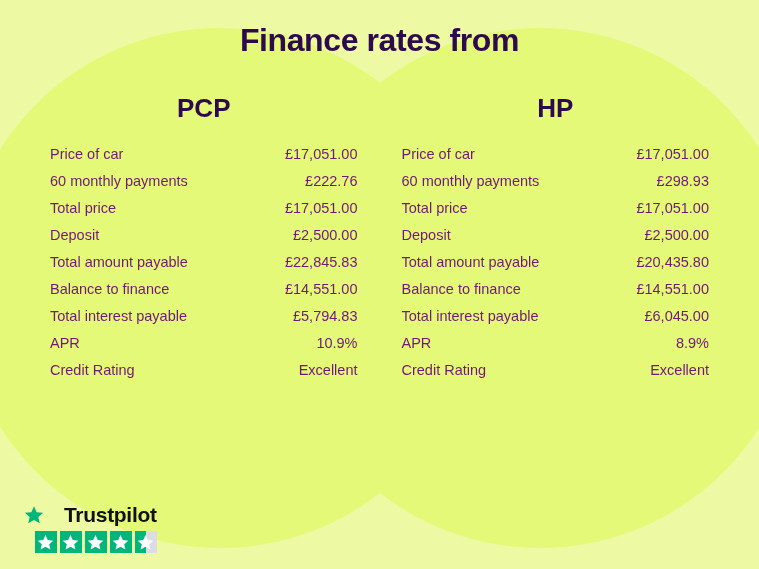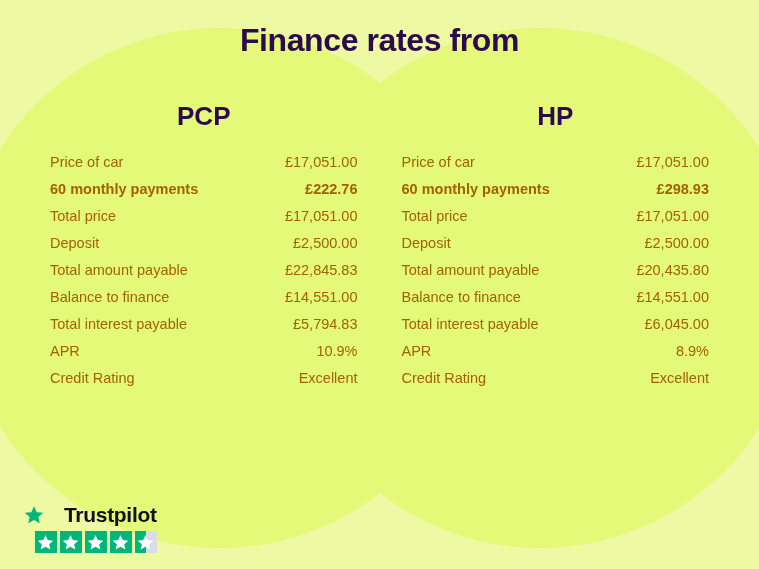--- a/index.html
+++ b/index.html
@@ -65,33 +65,32 @@
     margin-top: 34px;
     padding: 0 28px;
   }
   .col { width: 50%; padding: 0 22px; }
   .col-title {
     text-align: center;
     color: #2d0a4e;
     font-size: 26px;
     font-weight: bold;
     margin-bottom: 16px;
-    margin-top: 8px;
   }
   .row {
     display: flex;
     justify-content: space-between;
     align-items: baseline;
-    color: #a16207;
+    color: #701a75;
     font-size: 14.5px;
     padding: 5.5px 0;
   }
   .row .label { text-align: left; }
   .row .value { text-align: right; }
-  .row.bold .label, .row.bold .value { font-weight: bold; }
+  .row.bold .label, .row.bold .value { font-weight: normal; }
 
   .footer {
     position: absolute;
     left: 0; right: 0; bottom: 16px;
     padding: 0 24px;
     display: flex;
     align-items: flex-end;
     justify-content: space-between;
     z-index: 4;
   }

